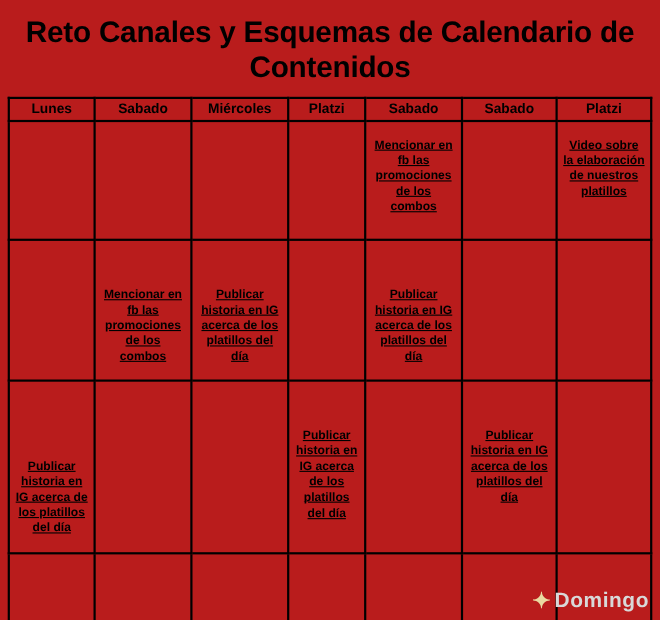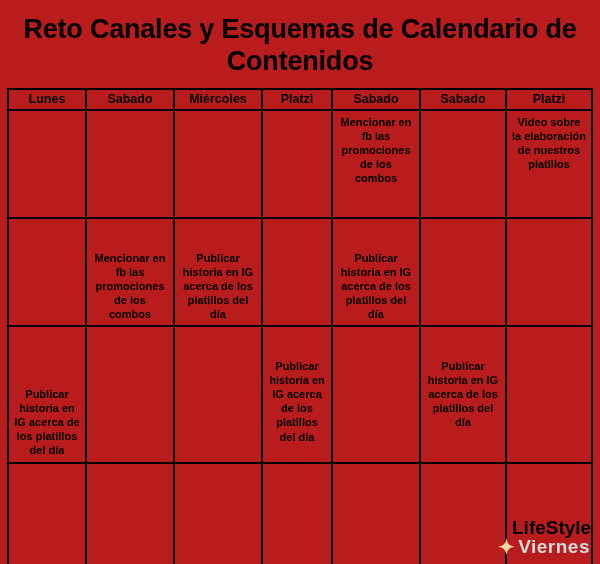--- a/index.html
+++ b/index.html
@@ -40,24 +40,25 @@
   }
   table.calendar th {
     font-size: 12.5px;
     font-weight: bold;
     height: 21px;
     padding: 2px 1px;
     vertical-align: middle;
   }
   table.calendar td {
     height: 108px;
-    padding: 4px 5px;
+    padding: 14px 5px;
     font-size: 11px;
     font-weight: bold;
     line-height: 1.28;
+    text-decoration: underline;
   }
   td .cell-text {
     display: block;
   }
   td.mid .cell-text { padding-top: 28px; }
   td.low .cell-text { padding-top: 56px; }
   td.bottomrow .cell-text { padding-top: 48px; font-size: 19px; }
   .col-0 { width: 78px; }
   .col-1 { width: 88px; }
   .col-2 { width: 88px; }
@@ -194,16 +195,16 @@
           </td>
         <td class="col-6 bottomrow">
             <span class="cell-text">LifeStyle</span>
           </td>
       </tr>
     </tbody>
   </table>
 
   <div class="watermark">
     <span class="mark-glyph">✦</span>
-    <span>Viernes</span>
+    <span>Domingo</span>
   </div>
 
 </div>
 
 </body></html>

